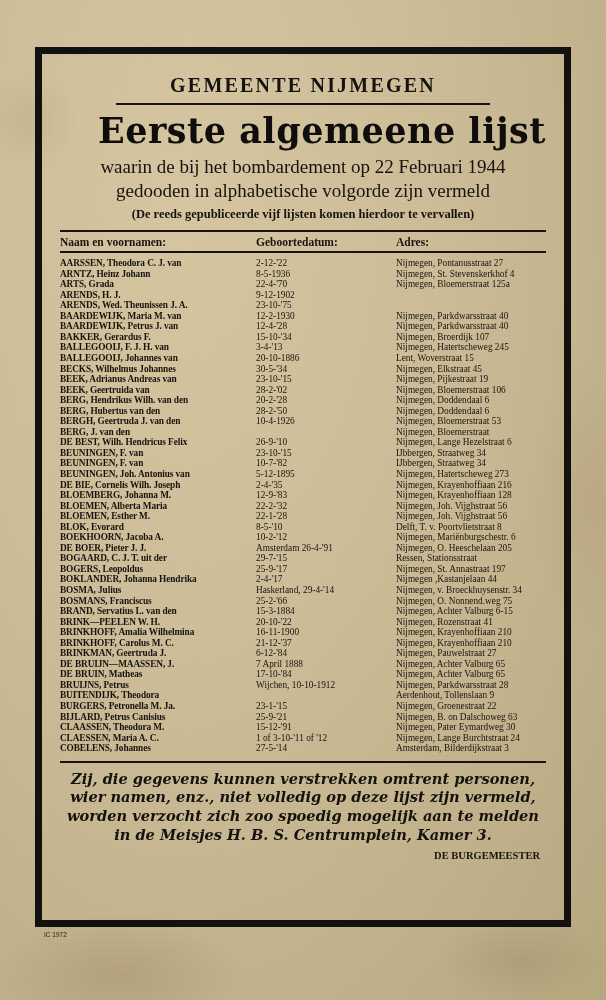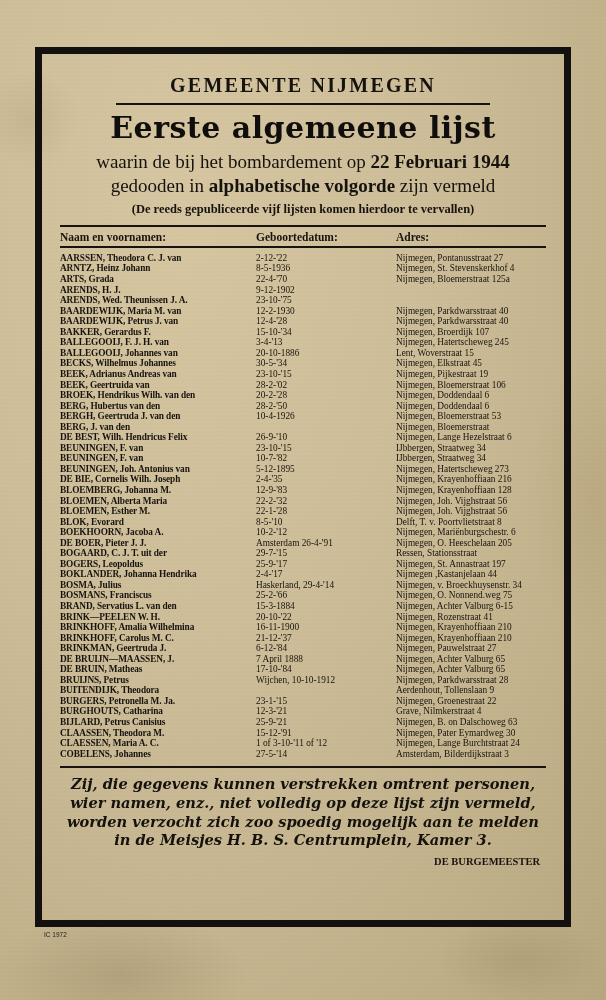--- a/index.html
+++ b/index.html
@@ -55,30 +55,31 @@
     color:#15120f;
     margin-top:4px;
     font-weight:600;
   }
   .rule{
     height:2px;background:#17140f;margin:6px 56px 8px 56px;
   }
   .title{
     font-family:"DejaVu Serif", serif;
     font-weight:bold;
-    font-size:30px;
+    font-size:35px;
     letter-spacing:0.5px;
     color:#100e0c;
     line-height:1.02;
     margin:2px 0 6px 0;
+    text-align:right;
   }
   .sub1,.sub2{
     font-size:19px;color:#16130f;line-height:1.22;
   }
-  .sub1 b,.sub2 b{font-weight:bold;}
+  .sub1 b,.sub2 b{font-weight:normal;}
   .sub2{margin-top:1px;}
   .paren{
     font-size:12.5px;color:#16130f;margin-top:5px;font-weight:bold;
   }
   .hrule{
     height:2px;background:#17140f;margin:8px 0 0 0;
   }
   .colhead{
     display:flex;font-size:11.5px;font-weight:bold;color:#17140f;
     padding:4px 0 3px 0;
@@ -204,21 +205,21 @@
           <div class="n">BEEK, Adrianus Andreas van</div>
           <div class="b">23-10-'15</div>
           <div class="a">Nijmegen, Pijkestraat 19</div>
         </div>
         <div class="row">
           <div class="n">BEEK, Geertruida van</div>
           <div class="b">28-2-'02</div>
           <div class="a">Nijmegen, Bloemerstraat 106</div>
         </div>
         <div class="row">
-          <div class="n">BROEK, Hendrikus Wilh. van den</div>
+          <div class="n">BERG, Hendrikus Wilh. van den</div>
           <div class="b">20-2-'28</div>
           <div class="a">Nijmegen, Doddendaal 6</div>
         </div>
         <div class="row">
           <div class="n">BERG, Hubertus van den</div>
           <div class="b">28-2-'50</div>
           <div class="a">Nijmegen, Doddendaal 6</div>
         </div>
         <div class="row">
           <div class="n">BERGH, Geertruda J. van den</div>
@@ -354,25 +355,20 @@
           <div class="n">BUITENDIJK, Theodora</div>
           <div class="b"></div>
           <div class="a">Aerdenhout, Tollenslaan 9</div>
         </div>
         <div class="row">
           <div class="n">BURGERS, Petronella M. Ja.</div>
           <div class="b">23-1-'15</div>
           <div class="a">Nijmegen, Groenestraat 22</div>
         </div>
         <div class="row">
-          <div class="n">BURGHOUTS, Catharina</div>
-          <div class="b">12-3-'21</div>
-          <div class="a">Grave, Nilmkerstraat 4</div>
-        </div>
-        <div class="row">
           <div class="n">BIJLARD, Petrus Canisius</div>
           <div class="b">25-9-'21</div>
           <div class="a">Nijmegen, B. on Dalschoweg 63</div>
         </div>
         <div class="row">
           <div class="n">CLAASSEN, Theodora M.</div>
           <div class="b">15-12-'91</div>
           <div class="a">Nijmegen, Pater Eymardweg 30</div>
         </div>
         <div class="row">

